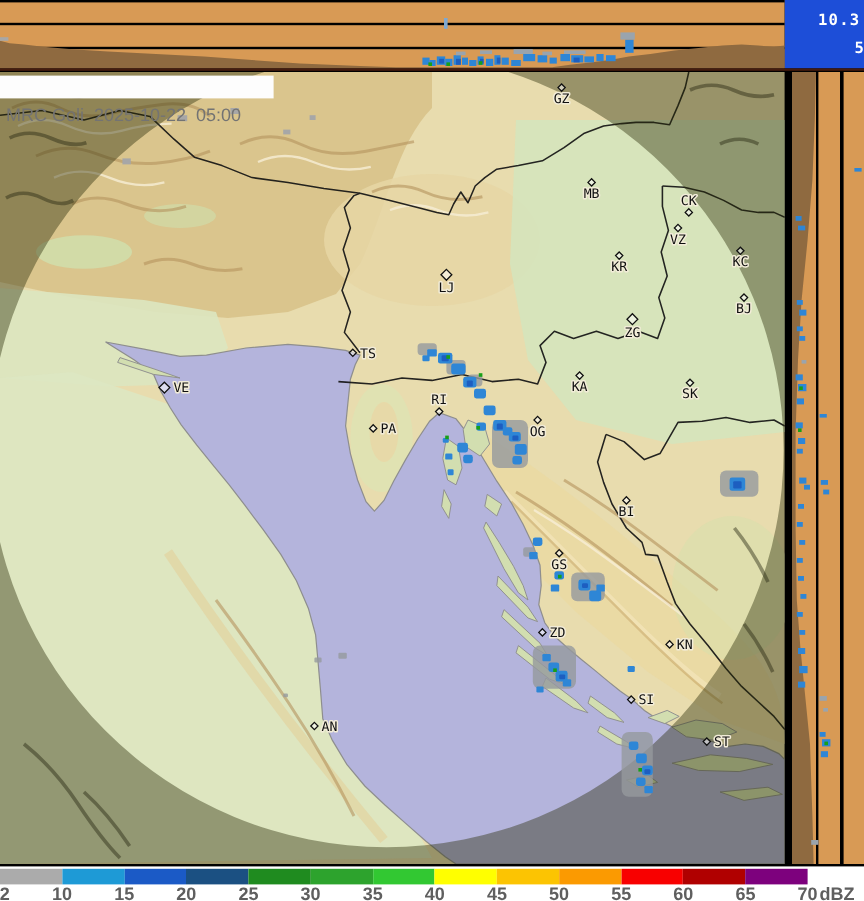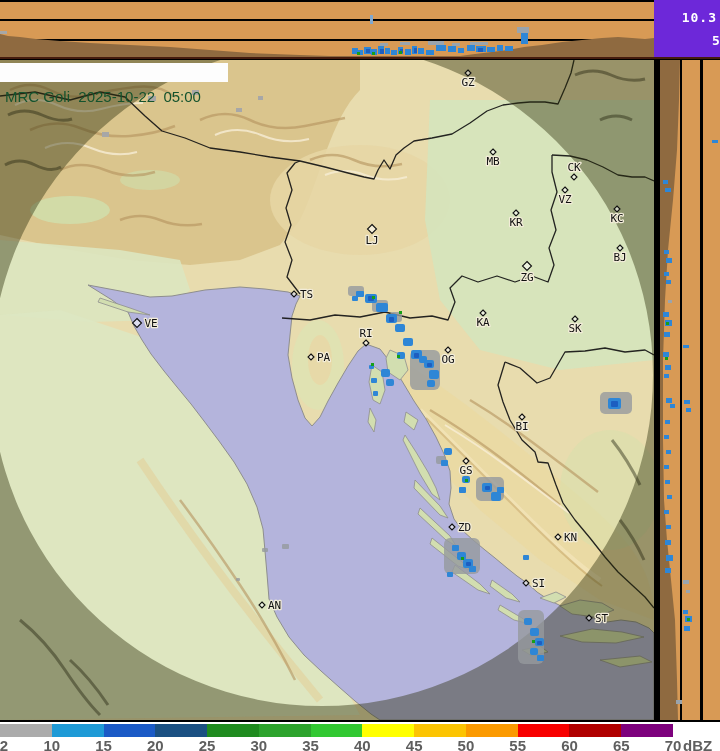--- a/index.html
+++ b/index.html
@@ -1,31 +1,31 @@
 <!DOCTYPE html>
 <html><head>
 <meta charset="utf-8">
 <style>
   html,body{margin:0;padding:0;background:#222;}
   .screen{position:relative;width:720px;height:751px;overflow:hidden;background:#000;
           font-family:"DejaVu Sans Mono",monospace;}
   
   .top-strip{position:absolute;left:0;top:0;width:654px;height:57px;}
   
-  .corner-panel{position:absolute;left:654px;top:0;width:66px;height:57px;background:#6d28d9;}
+  .corner-panel{position:absolute;left:654px;top:0;width:66px;height:57px;background:#1d4ed8;}
   .corner-val{position:absolute;color:#fff;font:bold 13px "DejaVu Sans Mono",monospace;letter-spacing:1px;}
   .corner-val.top{right:3px;top:10px;}
   .corner-val.bottom{left:13px;top:33px;margin-left:45px;}
   
   .separator{position:absolute;left:0;top:57px;width:720px;height:3px;background:#451c0e;border-bottom:1px solid #000;box-sizing:border-box;}
   
   .map-area{position:absolute;left:0;top:60px;width:546px;height:660px;background:#e8dcae;}
   .title-bar{position:absolute;left:0;top:3px;width:228px;height:19px;background:#fdfdfd;z-index:5;
              display:flex;align-items:center;}
-  .title-bar span{font-family:"Liberation Sans",sans-serif;font-size:15px;color:#14532d;padding-left:5px;white-space:pre;margin-top:48px;}
+  .title-bar span{font-family:"Liberation Sans",sans-serif;font-size:15px;color:#737373;padding-left:5px;white-space:pre;margin-top:48px;}
   .marker{fill:rgba(255,255,255,0.55);stroke:#111;stroke-width:1.1;}
   .stlabel{font:11px "DejaVu Sans Mono",monospace;fill:#101010;stroke:#f2ecd8;stroke-width:2.5px;
            paint-order:stroke;stroke-linejoin:round;}
   
   .right-strip{position:absolute;left:654px;top:60px;width:66px;height:660px;background:#000;}
   
   .bottom-bar{position:absolute;left:0;top:720px;width:720px;height:31px;background:#fff;border-top:2px solid #000;box-sizing:border-box;}
   .colorbar{position:absolute;left:0;top:2px;width:673px;height:13px;display:flex;}
   .cbseg{flex:1 1 0;height:13px;}
   .cbticks{position:absolute;left:0;top:15px;width:720px;height:16px;}

